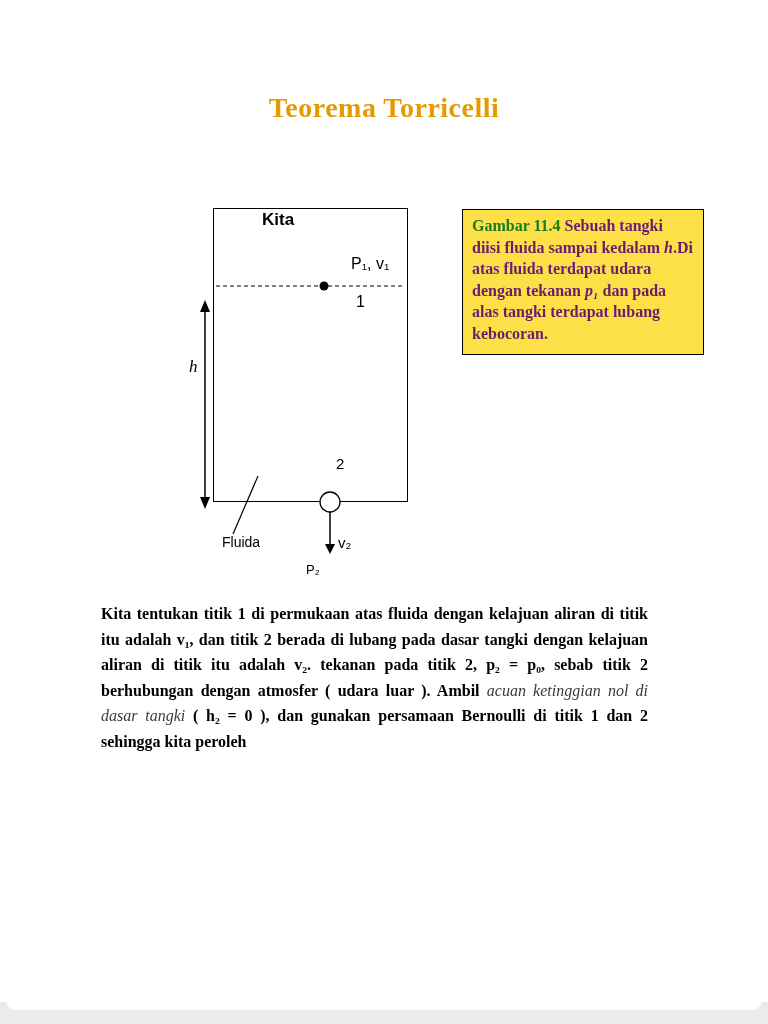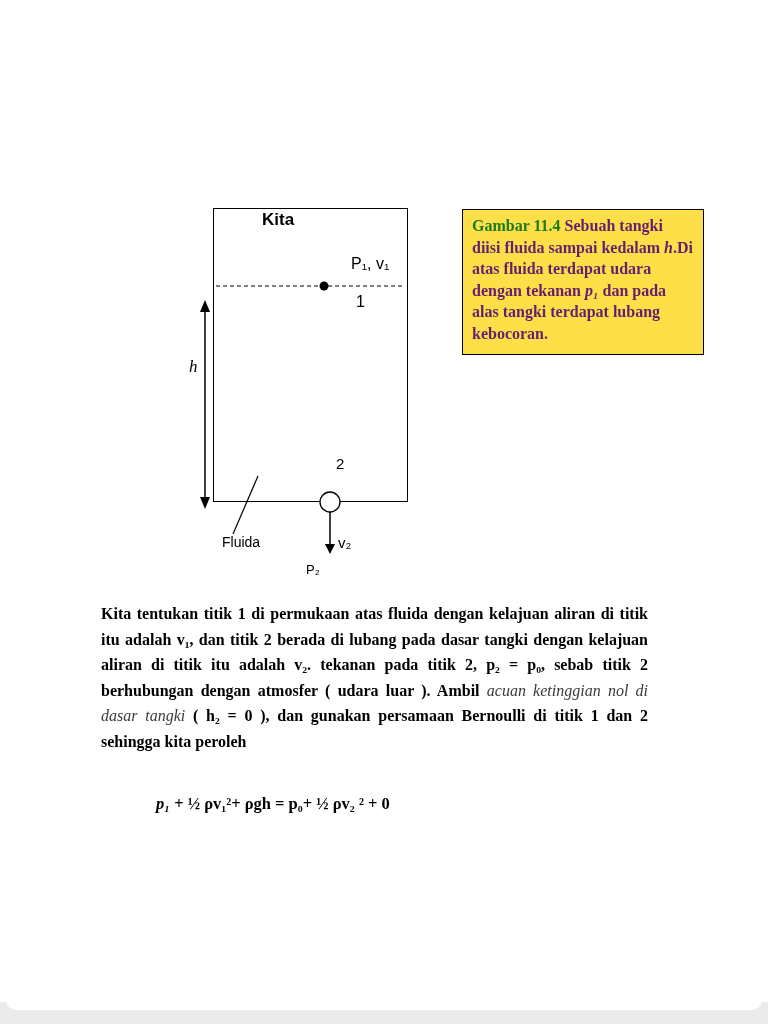--- a/index.html
+++ b/index.html
@@ -79,20 +79,21 @@
   .page-bottom-curve{
     position:absolute;left:6px;top:996px;width:756px;height:14px;
     background:#ffffff;border-radius:0 0 10px 10px;
   }
 </style>
 </head>
 <body>
 
 <div class="page">
 
+  <div class="title">Teorema Torricelli</div>
 
   <div class="tank"></div>
 
   <svg class="diagram-svg" viewBox="0 0 620 400">
 
     <line x1="116" y1="106" x2="303" y2="106" stroke="#000" stroke-width="1.2" stroke-dasharray="4 3"></line>
 
     <circle cx="224" cy="106" r="4.5" fill="#000"></circle>
 
     <line x1="105" y1="130" x2="105" y2="319" stroke="#000" stroke-width="1.5"></line>
@@ -117,20 +118,17 @@
   <div class="dlabel lbl-fluida">Fluida</div>
 
   <div class="caption-box">
     <span class="caption-green">Gambar 11.4</span><span class="caption-purple"> Sebuah tangki diisi fluida sampai kedalam </span><span class="caption-purple caption-italic">h</span><span class="caption-purple">.Di atas fluida terdapat udara dengan tekanan </span><span class="caption-purple caption-italic">p₁</span><span class="caption-purple"> dan pada alas tangki terdapat lubang kebocoran.</span>
   </div>
 
   <div class="body-text">
     <span>Kita tentukan titik 1 di permukaan atas fluida dengan kelajuan aliran di titik itu adalah v₁, dan titik 2 berada di lubang pada dasar tangki dengan kelajuan aliran di titik itu adalah v₂. tekanan pada titik 2, p₂ = p₀, sebab titik 2 berhubungan dengan atmosfer ( udara luar ). Ambil </span><span class="body-italic">acuan ketinggian nol di dasar tangki</span><span>  ( h₂ = 0 ), dan gunakan persamaan Bernoulli di titik 1 dan 2 sehingga kita peroleh</span>
   </div>
 
-  <div class="equation eq2">
-    <span class="eq-lead">p₁</span><span> + ½ ρv₁²+ ρgh =  p₀+ ½ ρv₂ ² + 0</span>
-  </div>
 
   <div class="page-bottom-band"></div>
   <div class="page-bottom-curve"></div>
 
 </div>
 
 </body></html>

